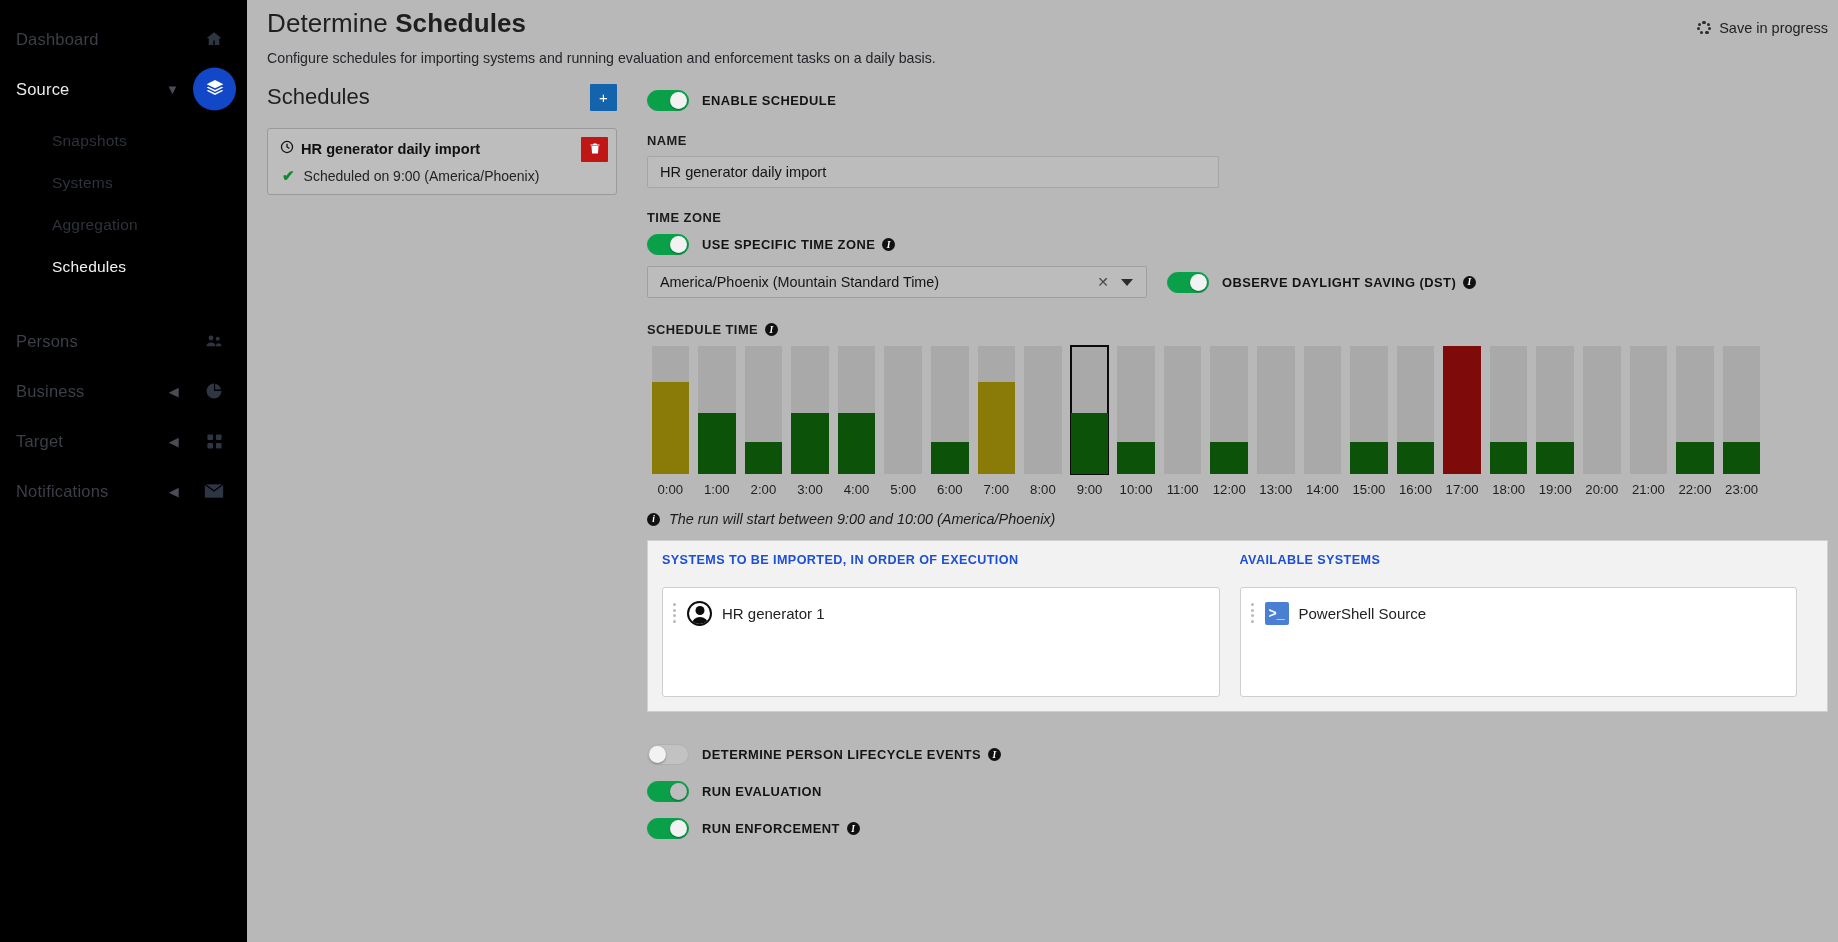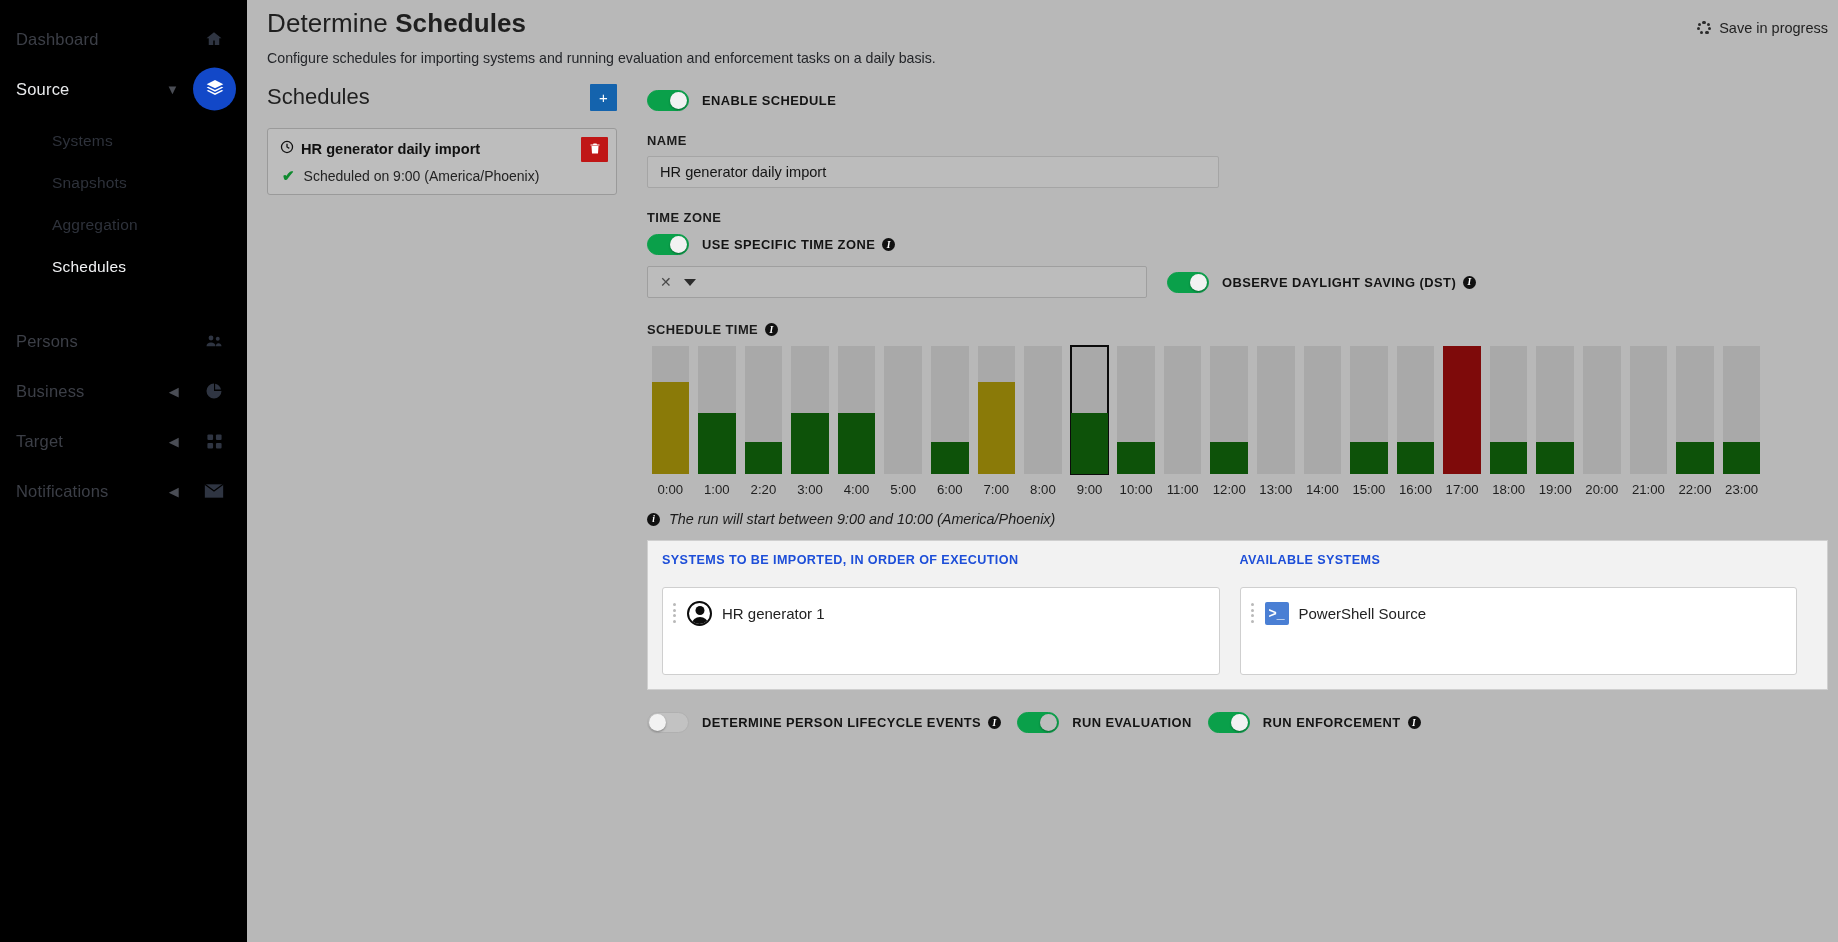--- a/index.html
+++ b/index.html
@@ -186,21 +186,21 @@
     display:flex; gap:0; padding:12px 14px 14px 14px;
   }
   .sys-half { flex:1 1 0; padding-right:10px; }
   .sys-half + .sys-half { padding-right:16px; padding-left:10px; }
   .sys-cap {
     font-size:12.6px; font-weight:700; letter-spacing:.4px;
     color:#1d4ed8; text-transform:uppercase; margin-bottom:20px;
   }
   .sys-box {
     background:#fff; border:1px solid #cfcfcf; border-radius:3px;
-    height:88px; padding:9px 10px;
+    height:110px; padding:9px 10px;
   }
   .sys-item { display:flex; align-items:center; gap:10px; height:32px; cursor:grab; }
   .grip { width:4px; height:20px; display:flex; flex-direction:column; justify-content:space-between; }
   .grip span { display:block; width:3px; height:3px; background:#b9b9b9; border-radius:50%; }
   .sys-name { font-size:15px; color:#222; }
   .avatar-ico {
     width:25px; height:25px; border-radius:50%; border:2px solid #0c0c0c;
     position:relative; overflow:hidden; background:#fff; flex:0 0 auto;
   }
   .avatar-ico .head {
@@ -209,21 +209,21 @@
   }
   .avatar-ico .body {
     position:absolute; left:50%; bottom:-6px; transform:translateX(-50%);
     width:16px; height:13px; border-radius:50% 50% 0 0; background:#0c0c0c;
   }
   .ps-ico {
     width:24px; height:23px; background:#4a7fd4; border-radius:2px;
     display:flex; align-items:center; justify-content:center; flex:0 0 auto;
     color:#fff; font-size:14px; font-weight:700; font-family:"Liberation Sans", sans-serif;
   }
-  .bot-toggles { margin-top:22px; display:flex; flex-direction:row; gap:16px; }
+  .bot-toggles { margin-top:32px; display:flex; flex-direction:column; gap:16px; }
 </style>
 </head>
 <body>
 
 <div class="app">
 
   <nav class="sidebar">
 
     <div class="nav-row">
       <span class="nav-label">Dashboard</span>
@@ -243,24 +243,24 @@
             <path d="M12 3 2 8l10 5 10-5z"></path>
               <path d="M2 12l10 5 10-5-2-1-8 4-8-4z"></path>
               <path d="M2 16l10 5 10-5-2-1-8 4-8-4z"></path>
           </svg>
         </span>
       </span>
     </div>
 
     <div class="subnav">
       <div class="sub-row">
+        <span>Snapshots</span>
+      </div>
+      <div class="sub-row">
         <span>Systems</span>
-      </div>
-      <div class="sub-row">
-        <span>Snapshots</span>
       </div>
       <div class="sub-row">
         <span>Aggregation</span>
       </div>
       <div class="sub-row selected">
         <span>Schedules</span>
       </div>
     </div>
 
     <div class="nav-gap"></div>
@@ -384,20 +384,21 @@
             <span class="knob"></span>
           </span>
         <span class="tgl-label">
           <span>Use specific time zone</span>
           <span class="info-i">i</span>
         </span>
       </div>
 
       <div style="display:flex; align-items:center; gap:20px; margin-top:11px;">
         <div class="sel-wrap">
+          <span class="sel-val">America/Phoenix (Mountain Standard Time)</span>
           <span class="sel-x">✕</span>
           <span class="sel-caret"></span>
         </div>
         <div class="tgl-row">
           <span class="tgl on">
               <span class="knob"></span>
             </span>
           <span class="tgl-label">
             <span>Observe daylight saving (DST)</span>
             <span class="info-i">i</span>
@@ -515,21 +516,21 @@
             </div>
             <div class="bar-col">
               <div class="bar-track" style="background: rgb(169, 169, 169);">
                 <div class="bar-fill" style="height: 25%; background: rgb(13, 82, 9);"></div>
               </div>
             </div>
           </div>
         <div class="xaxis" id="xaxis">
             <div class="xtick">0:00</div>
             <div class="xtick">1:00</div>
-            <div class="xtick">2:20</div>
+            <div class="xtick">2:00</div>
             <div class="xtick">3:00</div>
             <div class="xtick">4:00</div>
             <div class="xtick">5:00</div>
             <div class="xtick">6:00</div>
             <div class="xtick">7:00</div>
             <div class="xtick">8:00</div>
             <div class="xtick">9:00</div>
             <div class="xtick">10:00</div>
             <div class="xtick">11:00</div>
             <div class="xtick">12:00</div>

